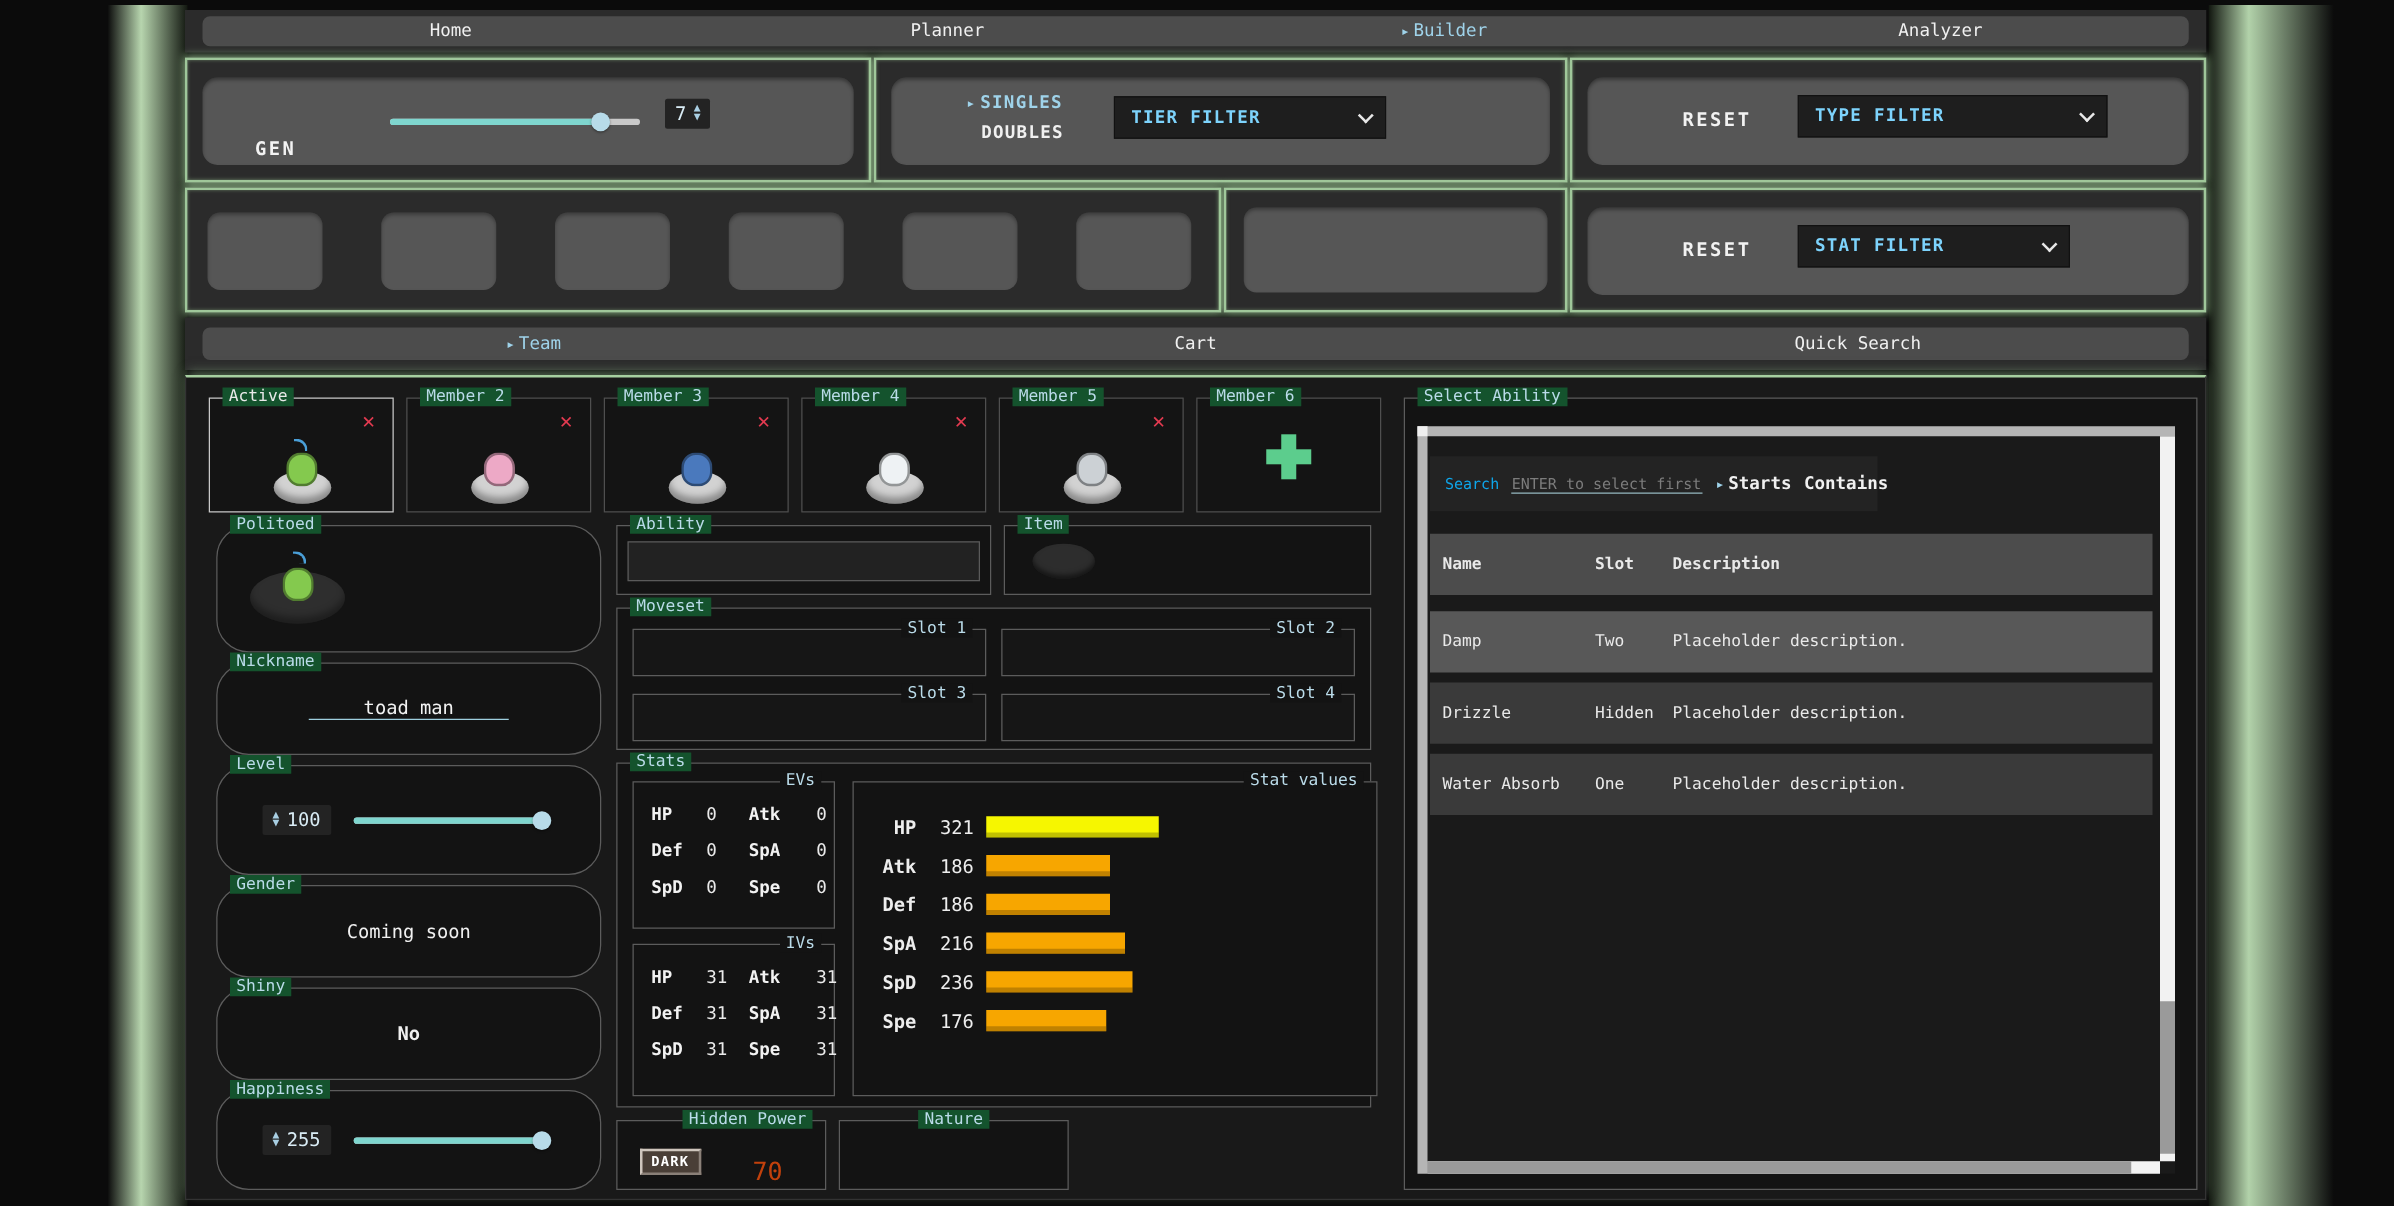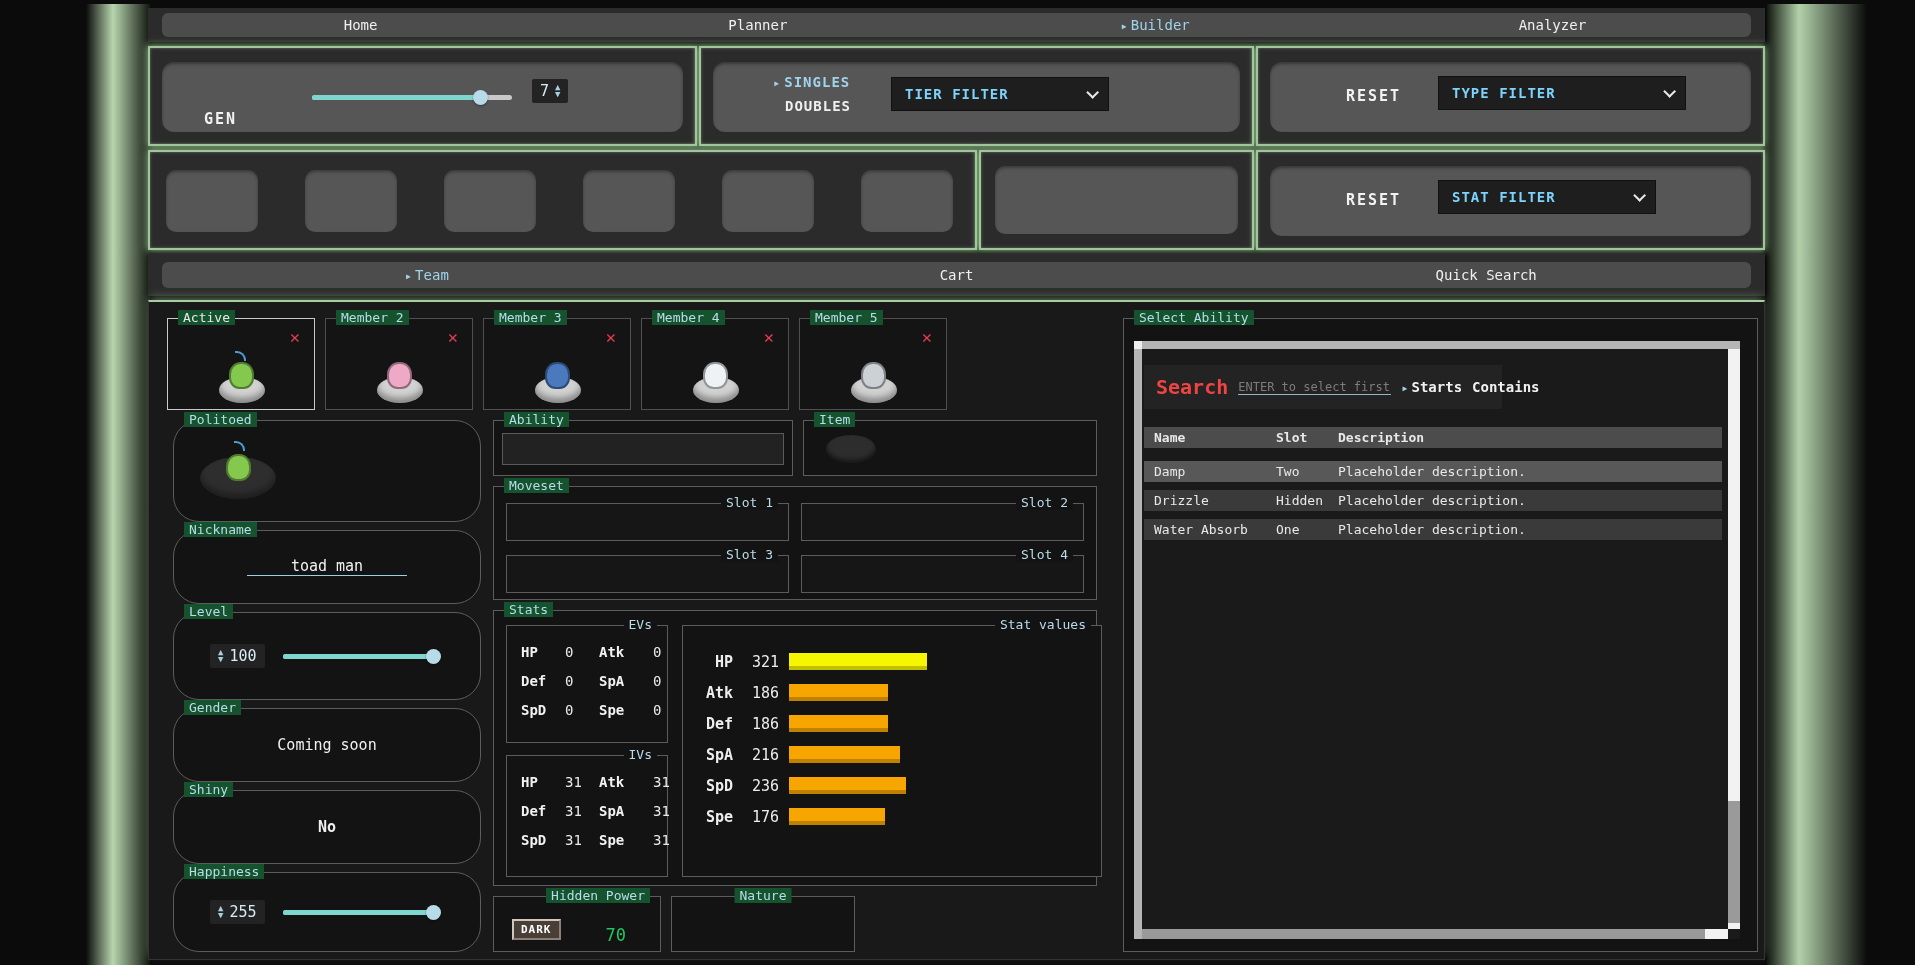--- a/index.html
+++ b/index.html
@@ -109,43 +109,43 @@
   .bars { padding:20px 12px 0 14px; }
   .brow { display:flex; align-items:center; height:31px; gap:10px; }
   .brow .bl { width:36px; text-align:right; font-weight:bold; font-size:15px; }
   .brow .bv { width:36px; text-align:right; font-size:15px; }
   .brow .btrack { width:300px; }
   .brow .bar { height:17px; box-shadow:inset 0 -4px 0 rgba(0,0,0,.22); }
 
   .hp-badge { display:inline-block; margin:22px 0 0 18px; padding:2px 7px; background:#4a3f37;
               border:2px solid; border-color:#cfc6bd #8a8078 #8a8078 #cfc6bd; font-size:11px;
               font-weight:bold; letter-spacing:1px; color:#fff; }
-  .hp-num { position:absolute; right:34px; top:28px; font-size:17px; color:#22c55e; }
+  .hp-num { position:absolute; right:34px; top:28px; font-size:20px; color:#c2410c; }
 
   
   #abilityfs { left:974px; top:16px; width:635px; height:634px; }
   .scrollwrap { position:absolute; left:10px; top:22px; width:606px; height:598px;
                 background:#1a1a1a; border-left:8px solid #b5b5b5; border-top:8px solid #b5b5b5; }
   .scrollwrap::before { content:""; position:absolute; left:-8px; top:-8px; width:8px; height:8px; background:#efefef; }
   .vtrack { position:absolute; right:0; top:0; width:12px; height:calc(100% - 10px); background:#f2f2f2; }
   .vthumb { position:absolute; left:0; bottom:6px; width:100%; height:21%; background:#9a9a9a; cursor:grab; }
   .htrack { position:absolute; left:0; bottom:0; width:calc(100% - 12px); height:10px; background:#f2f2f2; }
   .hthumb { width:96%; height:100%; background:#9a9a9a; cursor:grab; }
 
   .searchrow { margin:16px 0 0 2px; width:358px; height:44px; background:#232323;
                display:flex; align-items:center; padding:0 12px; gap:10px; }
-  .searchrow .slabel { font-size:20px; font-weight:bold; color:#ef4444; }
+  .searchrow .slabel { font-size:12px; font-weight:normal; color:#0ea5e9; }
   .searchrow input { width:158px; background:transparent; border:none; border-bottom:1px solid #96b9c1;
                      color:#dcdcdc; font-family:"DejaVu Sans Mono",monospace; font-size:12px; outline:none; }
   .searchrow input::placeholder { color:#7c7c7c; }
   .mode { font-size:14px; font-weight:bold; color:#f0f0f0; cursor:pointer; white-space:nowrap; }
 
   .atable { margin:18px 0 0 2px; width:578px; }
   .trow { display:grid; grid-template-columns:122px 62px 1fr; align-items:center;
-          height:21px; padding-left:10px; font-size:13px; color:#e9e9e9; margin-bottom:8px; }
+          height:49px; padding-left:10px; font-size:13px; color:#e9e9e9; margin-bottom:8px; }
   .thead { background:#4c4c4c; font-weight:bold; margin-bottom:13px; }
   .tdata { background:#3a3a3a; cursor:pointer; }
   .tdata.hl { background:#585858; }
 </style>
 </head>
 <body>
 
 <div id="page">
   <div class="abs glow-left"></div>
   <div class="abs glow-right"></div>
@@ -265,20 +265,27 @@
           <div class="blob" style="background: rgb(238, 242, 244);"></div>
         </div>
       </div>
       <div class="mcard">
         <span class="lg">Member 5</span>
         <span class="xbtn">✕</span>
         <div class="sprite">
           <div class="pedestal"></div>
           <div class="blob" style="background: rgb(204, 209, 213);"></div>
         </div>
+      </div>
+      <div class="mcard">
+        <span class="lg">Member 6</span>
+        <div class="plusbtn">
+            <i class="pv"></i>
+            <i class="ph"></i>
+          </div>
       </div>
     </div>
 
     <div class="abs" id="leftcol">
       <div class="fs" style="height:102px;">
         <span class="lg">Politoed</span>
         <div class="sprite" style="left:26px;bottom:auto;top:16px;transform:none;width:78px;height:62px;">
           <div class="pedestal" style="left:0;width:76px;height:42px;background:#2e2e2e;"></div>
           <div class="antenna" style="left:34px;bottom:48px;"></div>
           <div class="blob" style="left: 26px; bottom: 18px; background: rgb(132, 201, 78);"></div>

